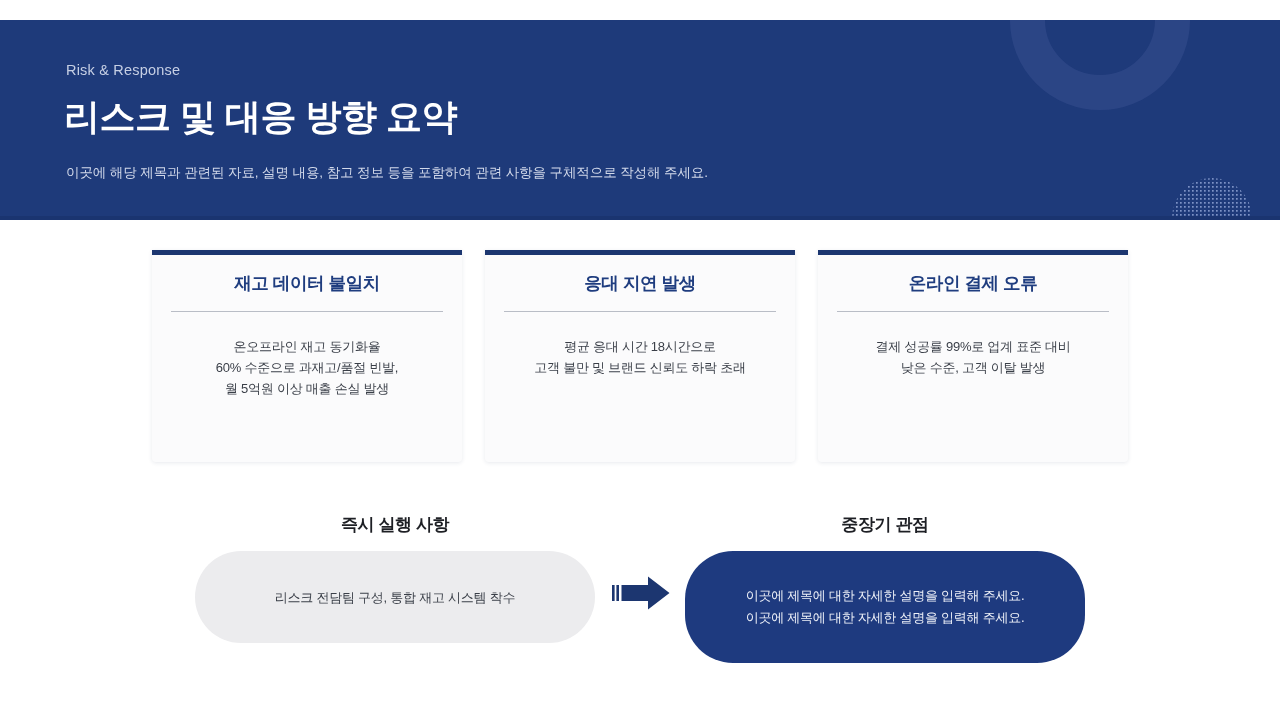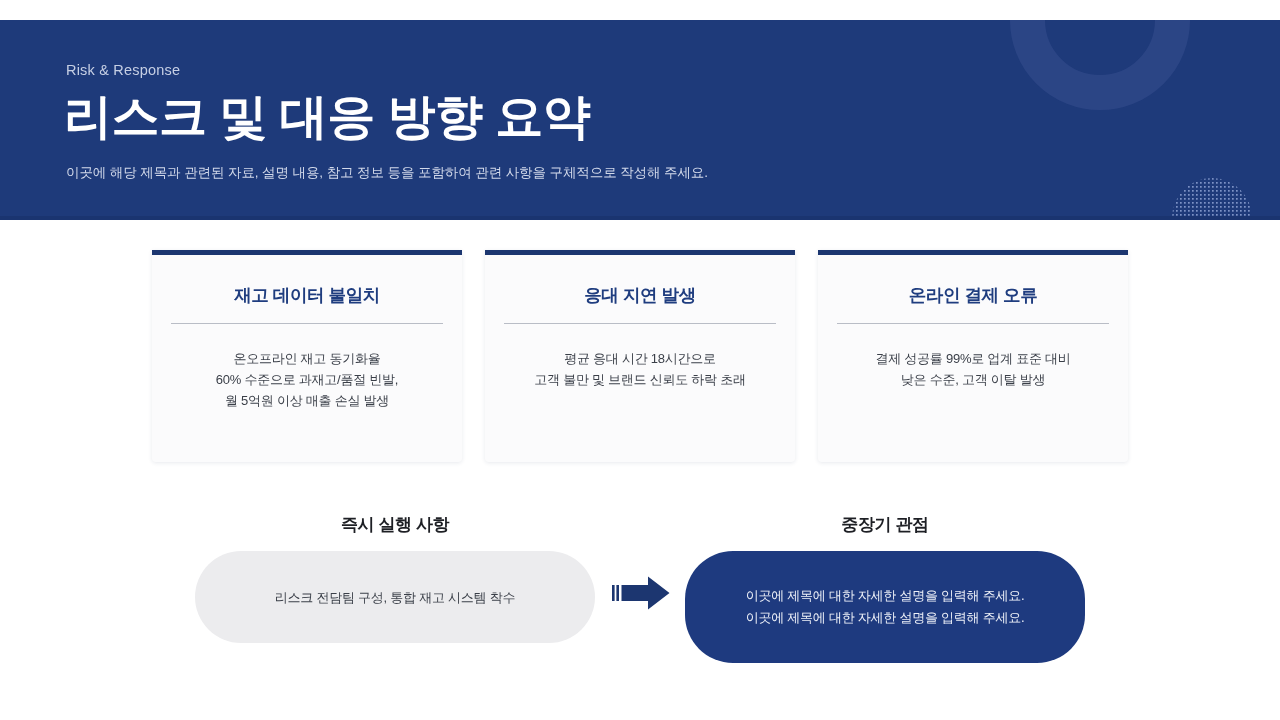--- a/index.html
+++ b/index.html
@@ -73,21 +73,21 @@
     top: 42px;
     font-size: 14.5px;
     color: #c6cfe4;
     letter-spacing: 0.2px;
     font-weight: 400;
   }
   .headline {
     position: absolute;
     left: 64px;
     top: 70px;
-    font-size: 48px;
+    font-size: 36px;
     line-height: 54px;
     font-weight: 700;
     color: #ffffff;
     letter-spacing: -0.5px;
     white-space: nowrap;
   }
   .subcopy {
     position: absolute;
     left: 66px;
     top: 144px;
@@ -114,21 +114,21 @@
     background: #fbfbfc;
     border-top: 5px solid #1c3670;
     border-radius: 0 0 4px 4px;
     box-shadow: 0 1px 4px rgba(30, 45, 90, 0.10);
     box-sizing: border-box;
     display: flex;
     flex-direction: column;
     align-items: center;
   }
   .card-title {
-    margin-top: 28px;
+    margin-top: 16px;
     font-size: 17.5px;
     font-weight: 700;
     color: #1f3d7f;
     letter-spacing: -0.4px;
     text-align: center;
   }
   .card-divider {
     margin-top: 16px;
     width: 272px;
     height: 1px;

